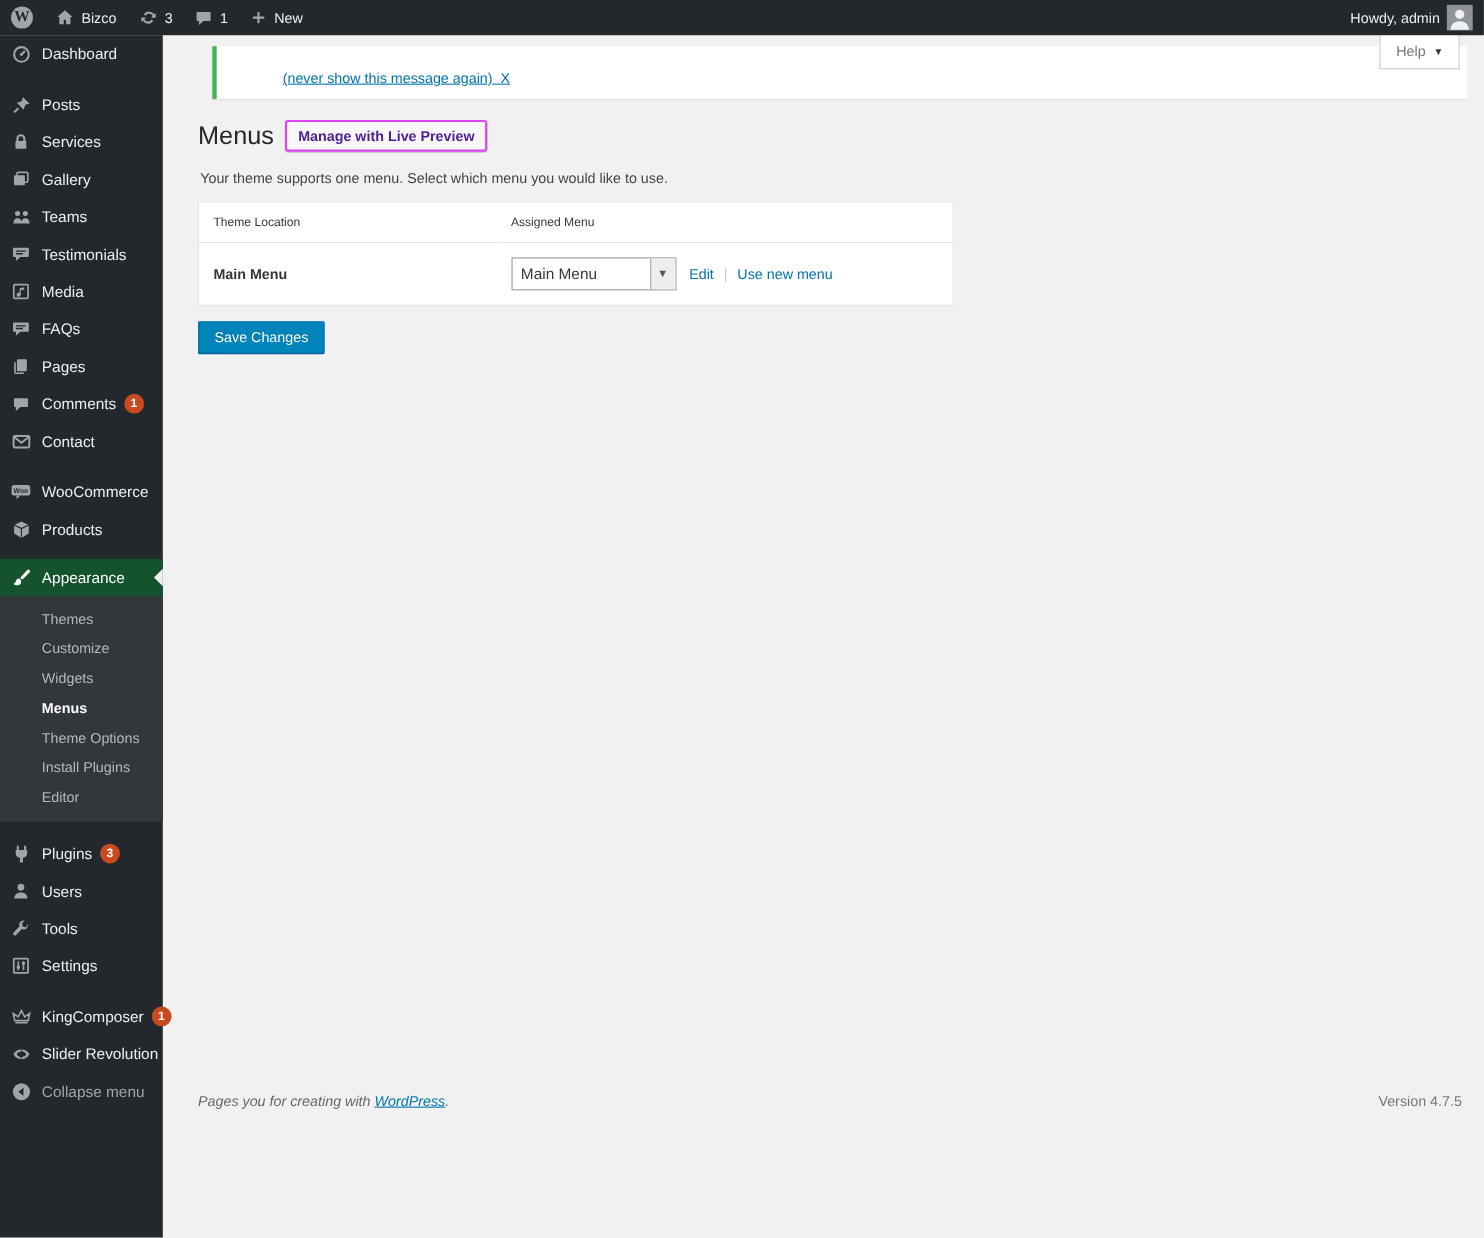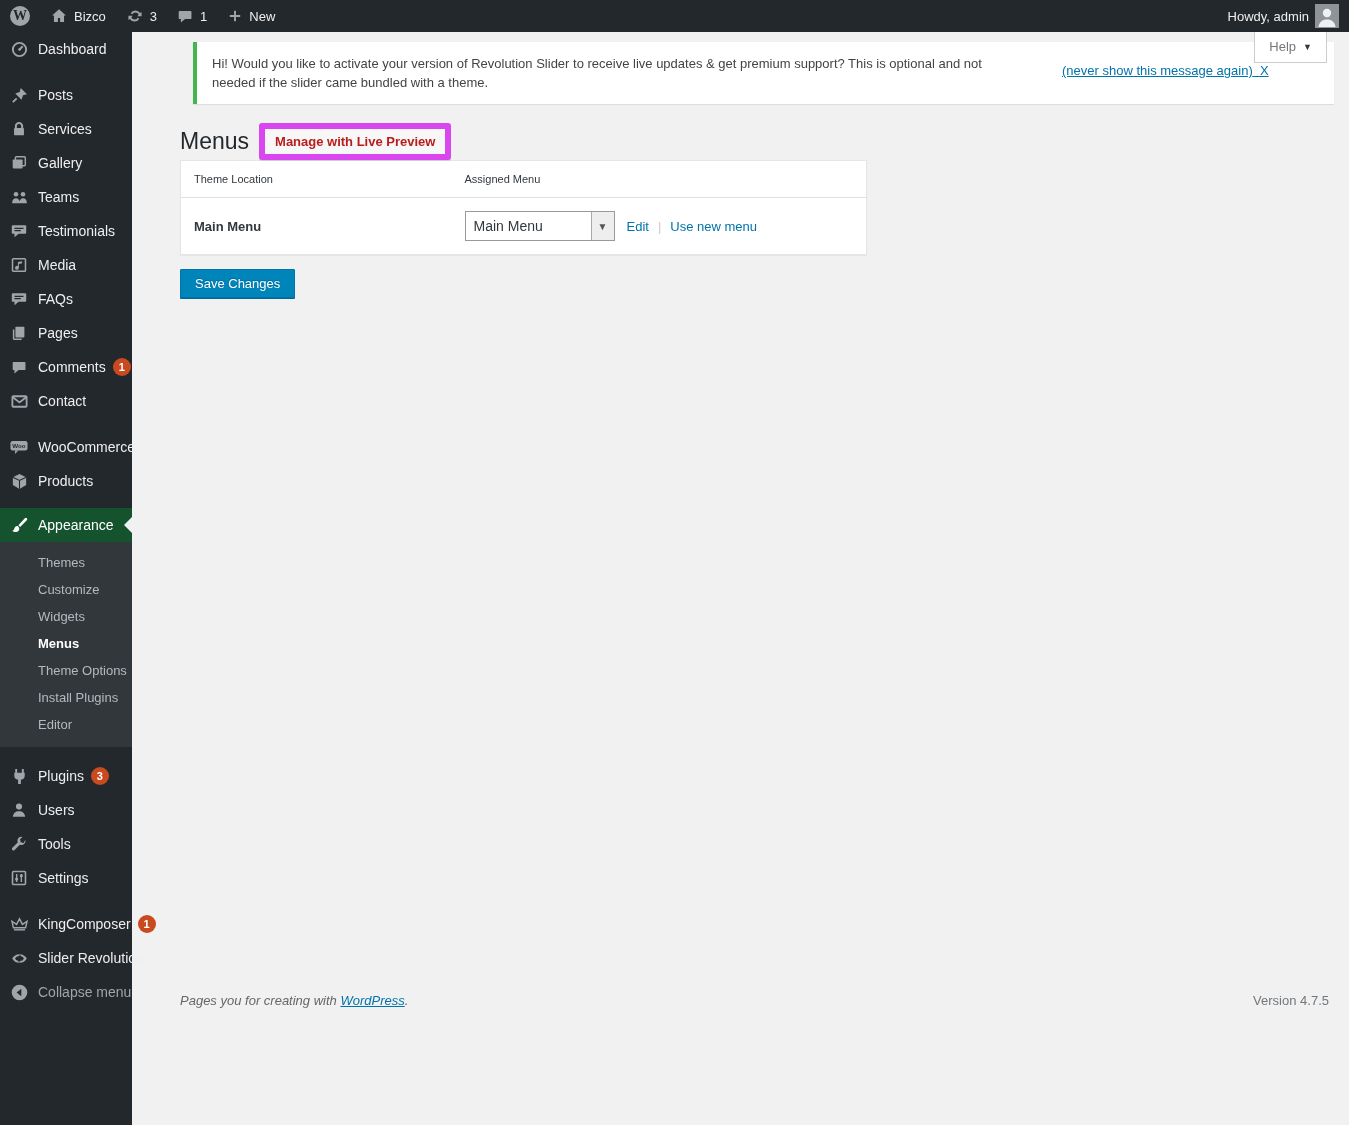--- a/index.html
+++ b/index.html
@@ -22,21 +22,21 @@
   .ab-right { margin-left:auto; display:flex; align-items:center;text-align:right; }
   .wplogo {
     width:20px; height:20px; border-radius:50%; background:#a0a5aa; color:#23282d;
     display:flex; align-items:center; justify-content:center;
     font-family:"Liberation Serif", serif; font-weight:bold; font-size:14px;
   }
   .avatar { width:24px; height:24px; overflow:hidden; display:block; }
 
   
   .sidebar {
-    position:absolute; top:32px; left:0; bottom:0; width:132px;
+    position:absolute; top:32px; left:0; bottom:0; width:148px;
     background:#23282d; color:#eee; z-index:40; font-size:14px;
   }
   .mi { display:flex; align-items:center; height:34px; cursor:pointer; position:relative; color:#eee; }
   .mi .ic { width:38px; display:flex; justify-content:center; align-items:center; color:#a0a5aa; flex-shrink:0; }
   .mi .lbl { flex:1; white-space:nowrap; }
   .mi.active { background:#14532d; color:#fff; font-weight:400; }
   .mi.active .ic { color:#fff; }
   .mi.active::after {
     content:''; position:absolute; right:0; top:50%; margin-top:-8px;
     border:8px solid transparent; border-right-color:#f1f1f1;
@@ -65,22 +65,22 @@
     margin:10px 15px 0 33px; background:#fff; border-left:4px solid #46b450;
     box-shadow:0 1px 1px rgba(0,0,0,.08); padding:12px 15px; display:flex; align-items:flex-start;
   }
   .notice .msg { max-width:805px; line-height:19px; color:#444; }
   .notice .dismiss { margin-left:45px; margin-top:9px; white-space:nowrap; }
   .notice .dismiss a { color:#0073aa; text-decoration:underline; cursor:pointer; }
   .wrap { margin:0 20px 0 20px; }
   .title-row { margin-top:19px; display:flex; align-items:center; }
   h1.page-title { font-size:23px; font-weight:400; color:#23282d; line-height:29px; display:inline-block; }
   .page-title-action {
-    margin-left:10px; padding:5px 10px; background:#f7f7f7; border:6px solid #d946ef;
-    border-radius:3px; color:#b91c1c; font-size:13px; font-weight:bold; cursor:pointer;
+    margin-left:10px; padding:5px 10px; background:#f7f7f7; border:2px solid #d946ef;
+    border-radius:3px; color:#4c1d95; font-size:13px; font-weight:bold; cursor:pointer;
     box-shadow:0 1px 0 #ccc;
   }
   .nav-tab-wrapper { margin-top:14px; border-bottom:1px solid #ccc; padding-left:6px; height:37px; }
   .nav-tab {
     display:inline-block; padding:9px 14px 8px; border:1px solid #ccc; border-bottom:none;
     background:#e5e5e5; color:#555; font-size:14px; font-weight:bold; cursor:pointer;
     margin-left:0; margin-right:5px; position:relative; top:1px; line-height:19px;
   }
   .nav-tab.active { background:#f1f1f1; color:#000; border-bottom:1px solid #f1f1f1; }
   .desc { margin:16px 2px 14px; color:#444; }
@@ -387,33 +387,33 @@
 </div>
 
 <div class="content">
 
   <div class="help-tab">
     <span>Help</span>
     <span class="chev">▼</span>
   </div>
 
   <div class="notice">
-    <div class="msg">Hi! Would you like to activate your version of Revolution Slider to receive live updates &amp; get premium support? This is optional and not needed if the slider came bundled with a theme.</div>
     <div class="dismiss">
       <a><span>(never show this message again)</span>&nbsp;&nbsp;<span>X</span></a>
     </div>
   </div>
 
   <div class="wrap">
     <div class="title-row">
       <h1 class="page-title">Menus</h1>
       <span class="page-title-action">Manage with Live Preview</span>
     </div>
 
 
+    <p class="desc">Your theme supports one menu. Select which menu you would like to use.</p>
 
     <table class="locations">
       <thead>
         <tr>
           <th style="width:271px">Theme Location</th>
           <th>Assigned Menu</th>
         </tr>
       </thead>
       <tbody>
         <tr>

